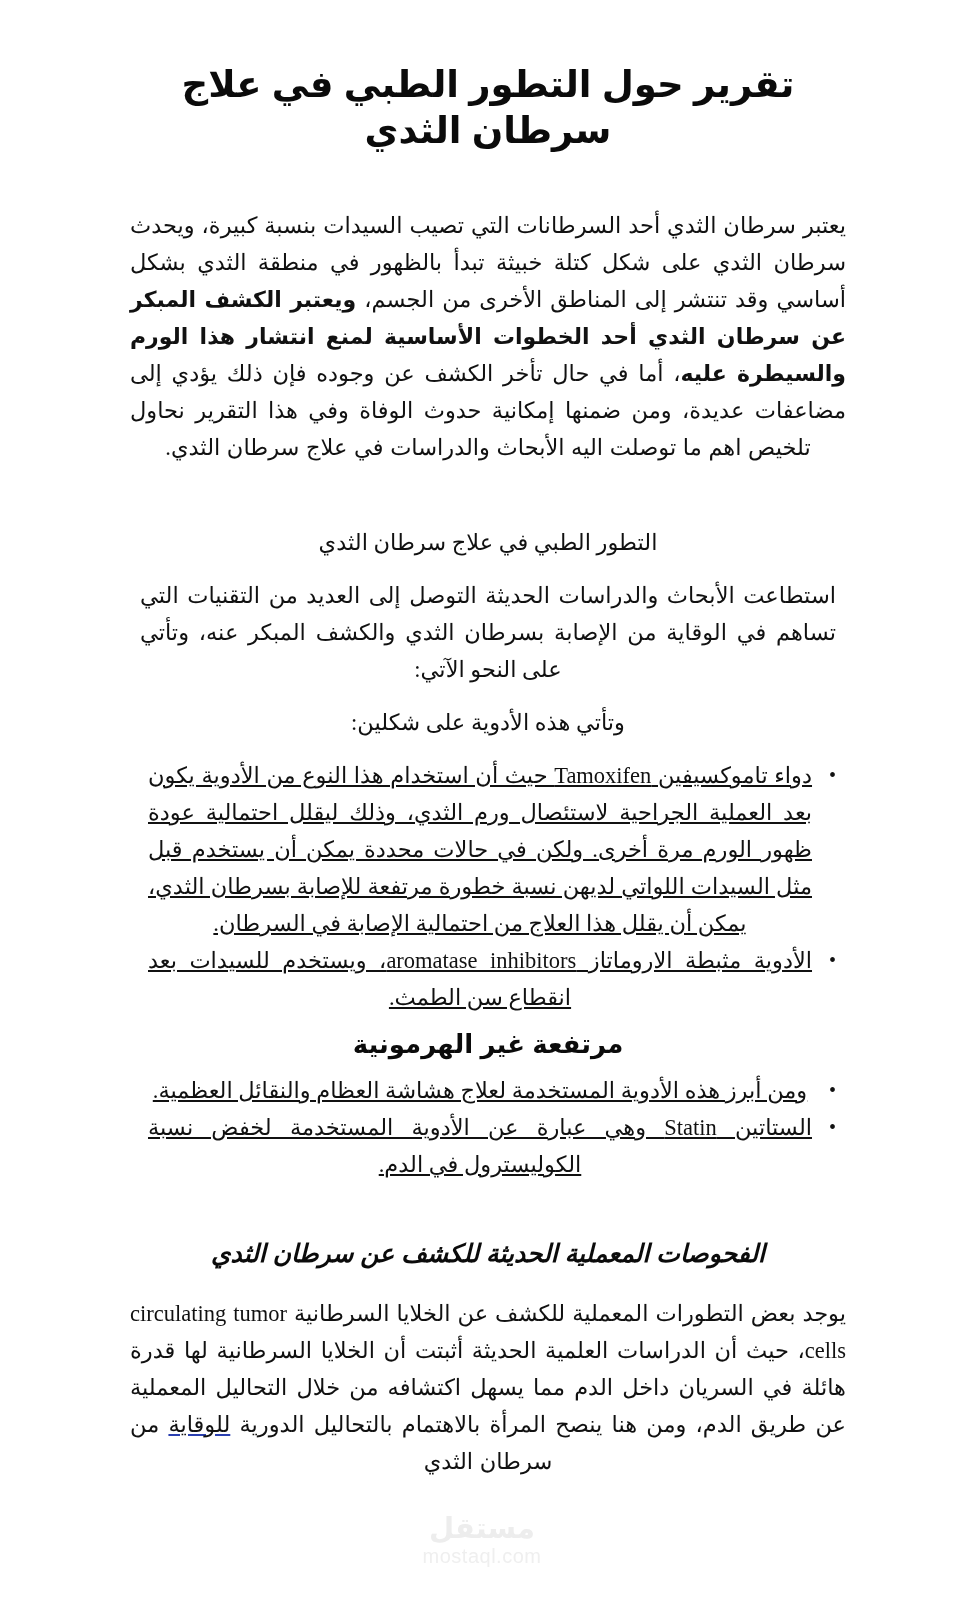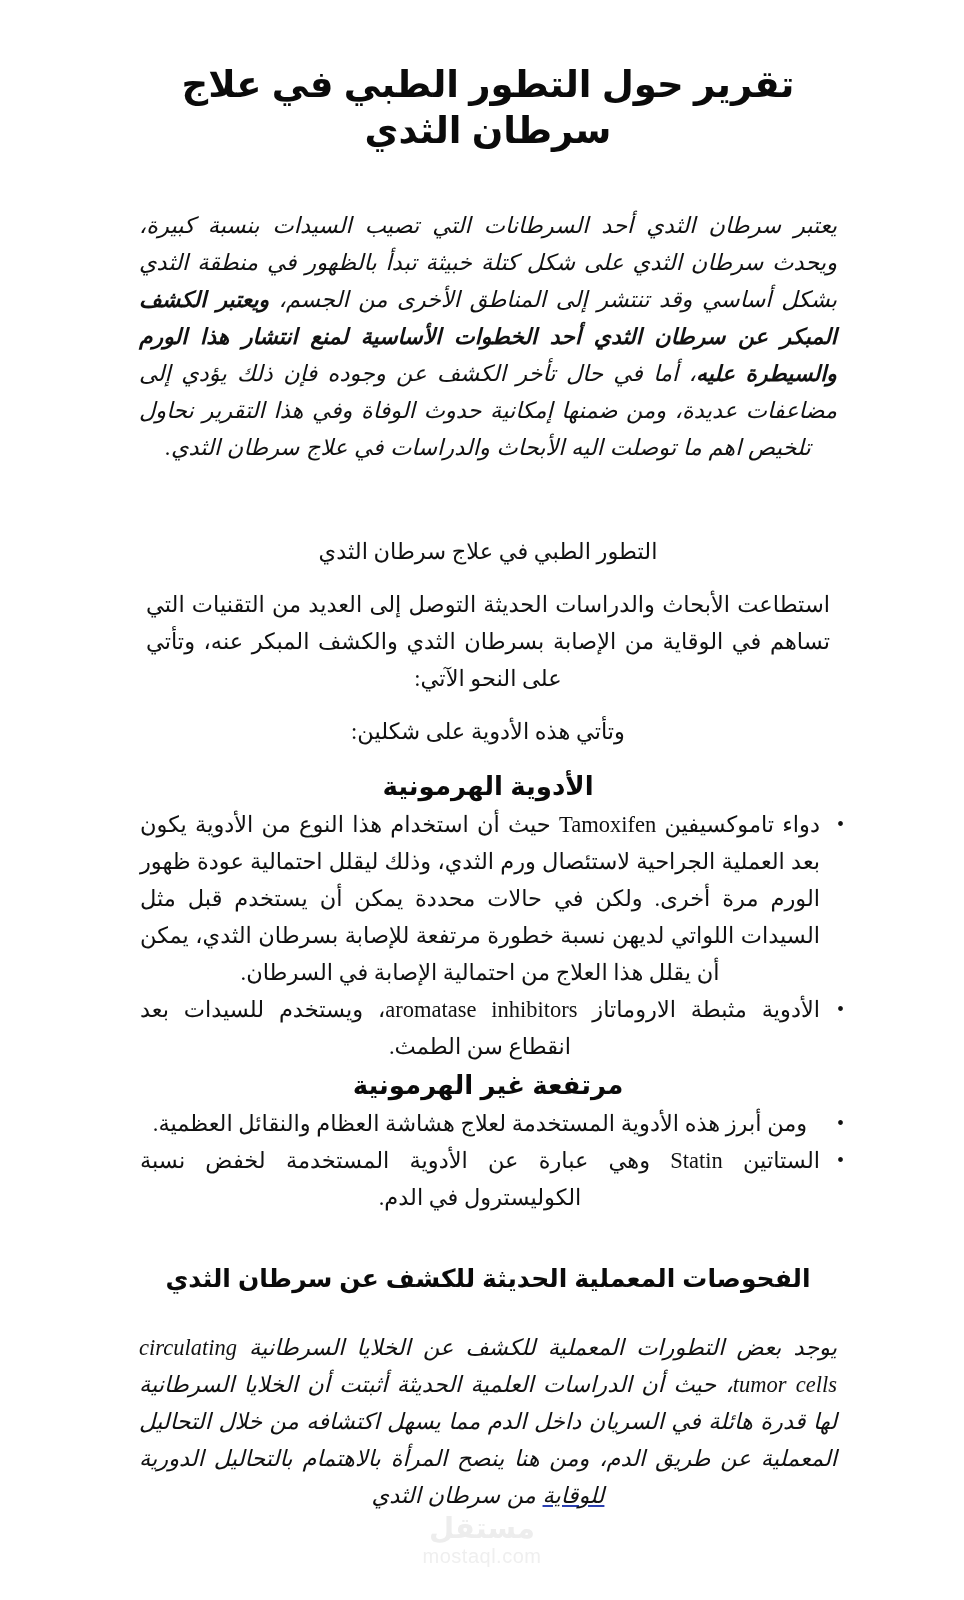--- a/index.html
+++ b/index.html
@@ -35,24 +35,23 @@
     margin: 0;
     padding-top: 62px;
     letter-spacing: 0px;
   }
 
   .body-para {
     font-size: 22.5px;
     line-height: 37px;
     text-align: justify;
     text-align-last: center;
-    margin: 9px;
+    margin: 0;
     color: #111111;
     word-spacing: 1px;
-    font-style: italic;
   }
 
   .spacer-lg { height: 42px; }
   .spacer-md { height: 22px; }
 
   .para-intro { margin-top: 30px; }
 
   .strong-run {
     font-family: "Liberation Sans", "DejaVu Sans", sans-serif;
     font-weight: bold;
@@ -64,47 +63,49 @@
     line-height: 37px;
     text-align: center;
     margin: 16px;
   }
 
   .lead-line {
     font-size: 22.5px;
     line-height: 37px;
     text-align: justify;
     text-align-last: center;
-    margin: 16px;
+    margin: 10px;
   }
 
   .subhead {
     font-family: "Liberation Sans", "DejaVu Sans", sans-serif;
     font-weight: bold;
     font-size: 26px;
     line-height: 40px;
     text-align: center;
     margin: 0;
     color: #0b0b0b;
   }
 
   .section-head {
     font-family: "Liberation Sans", "DejaVu Sans", sans-serif;
     font-weight: bold;
     font-size: 25px;
     line-height: 40px;
     text-align: center;
     margin: 0;
     color: #0b0b0b;
+    font-style: italic;
   }
 
   .bullet-list {
     list-style: none;
-    margin: 0;
+    margin: 8px;
     padding: 0;
+    text-decoration: underline;
   }
   .bullet-list li {
     position: relative;
     font-size: 22.5px;
     line-height: 37px;
     text-align: justify;
     text-align-last: center;
     padding-right: 26px;
     padding-left: 10px;
     margin: 0;
@@ -174,21 +175,20 @@
 
   <div class="spacer-lg"></div>
 
   <p class="section-line">التطور الطبي في علاج سرطان الثدي</p>
 
   <p class="lead-line">استطاعت الأبحاث والدراسات الحديثة التوصل إلى العديد من التقنيات التي تساهم في الوقاية من الإصابة بسرطان الثدي والكشف المبكر عنه، وتأتي على النحو الآتي:</p>
 
 
   <p class="section-line">وتأتي هذه الأدوية على شكلين:</p>
 
-  <p class="subhead">الأدوية الهرمونية</p>
 
 
   <ul class="bullet-list">
     <li><span>دواء تاموكسيفين </span><span class="latin">Tamoxifen</span><span> حيث أن استخدام هذا النوع من الأدوية يكون بعد العملية الجراحية لاستئصال ورم الثدي، وذلك ليقلل احتمالية عودة ظهور الورم مرة أخرى. ولكن في حالات محددة يمكن أن يستخدم قبل مثل السيدات اللواتي لديهن نسبة خطورة مرتفعة للإصابة بسرطان الثدي، يمكن أن يقلل هذا العلاج من احتمالية الإصابة في السرطان.</span></li>
     <li><span>الأدوية مثبطة الاروماتاز </span><span class="latin">aromatase inhibitors</span><span>، ويستخدم للسيدات بعد انقطاع سن الطمث.</span></li>
   </ul>
 
   <p class="subhead">مرتفعة غير الهرمونية</p>
 
   <ul class="bullet-list">

